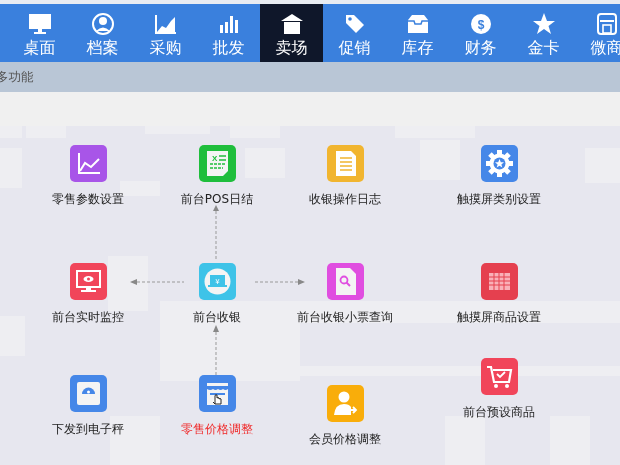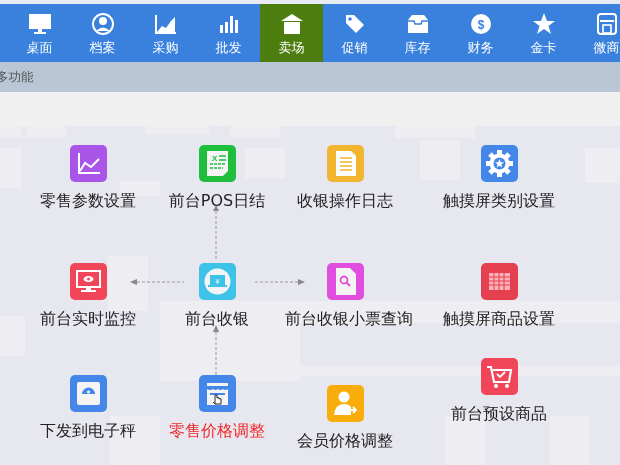--- a/index.html
+++ b/index.html
@@ -1,32 +1,32 @@
 <!DOCTYPE html>
 <html><head>
 <meta charset="utf-8">
 <style>
   html,body{margin:0;padding:0;}
   body{width:620px;height:465px;overflow:hidden;background:#f0f0f0;font-family:"DejaVu Sans","Liberation Sans",sans-serif;position:relative;}
   .topstrip{position:absolute;left:0;top:0;width:620px;height:4px;background:#e8ecf2;}
   .nav{position:absolute;left:0;top:4px;width:620px;height:58px;background:#3a80dd;display:flex;}
   .nav-item{position:relative;width:63px;height:58px;color:#fff;text-align:center;flex:0 0 auto;cursor:pointer;}
   .nav-item.first{margin-left:8px;}
-  .nav-item.active{background:#4d7c0f;}
+  .nav-item.active{background:#0f172a;}
   .nav-icon{position:absolute;left:50%;top:8px;transform:translateX(-50%);width:26px;height:24px;}
-  .nav-label{position:absolute;left:0;right:0;top:36px;font-size:13px;line-height:16px;}
+  .nav-label{position:absolute;left:0;right:0;top:36px;font-size:16px;line-height:16px;}
   .subbar{position:absolute;left:0;top:62px;width:620px;height:30px;background:#b9c6d6;}
   .subbar-label{position:absolute;left:-4px;top:7px;font-size:12.5px;color:#555;}
   .strip{position:absolute;left:0;top:92px;width:620px;height:34px;background:#f0f0f0;}
   .canvas{position:absolute;left:0;top:126px;width:620px;height:339px;background:#e7e7ef;overflow:hidden;}
   .ghost{position:absolute;background:#eeeef2;}
   .tile{position:absolute;width:120px;height:70px;text-align:center;cursor:pointer;}
   .tile-icon{position:absolute;left:42px;top:0;width:37px;height:37px;border-radius:5px;}
   .tile-icon svg{position:absolute;left:0;top:0;width:37px;height:37px;}
-  .tile-label{position:absolute;left:0;right:0;top:46px;font-size:16px;color:#222;white-space:nowrap;}
+  .tile-label{position:absolute;left:0;right:0;top:46px;font-size:12px;color:#222;white-space:nowrap;}
   .tile-label.red{color:#f02a2a;}
   .arrow{position:absolute;}
 </style>
 </head>
 <body>
 
 <div class="topstrip"></div>
 
 <div class="nav">
   <div class="nav-item first">

